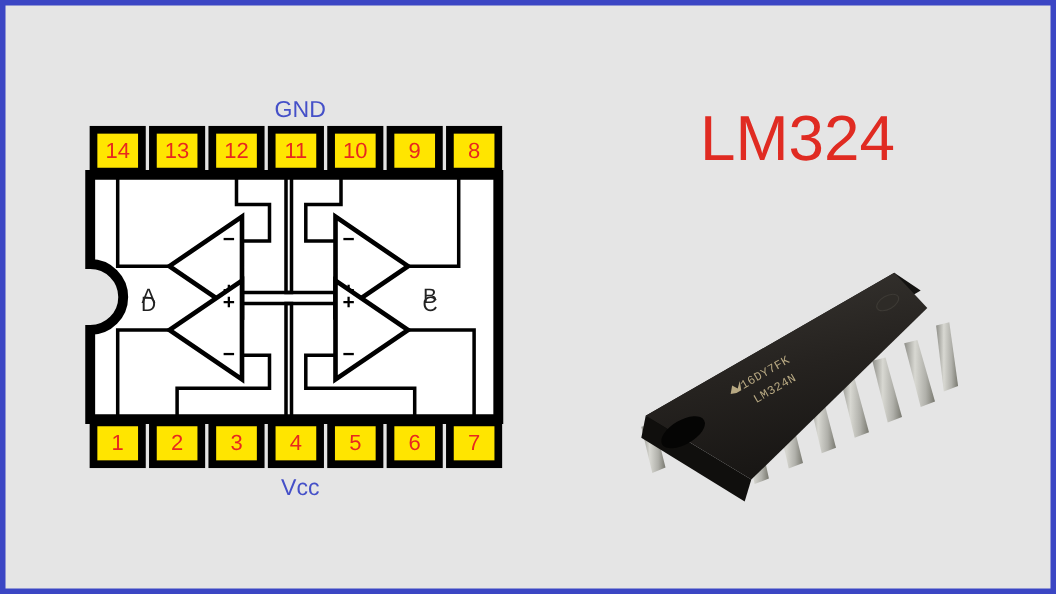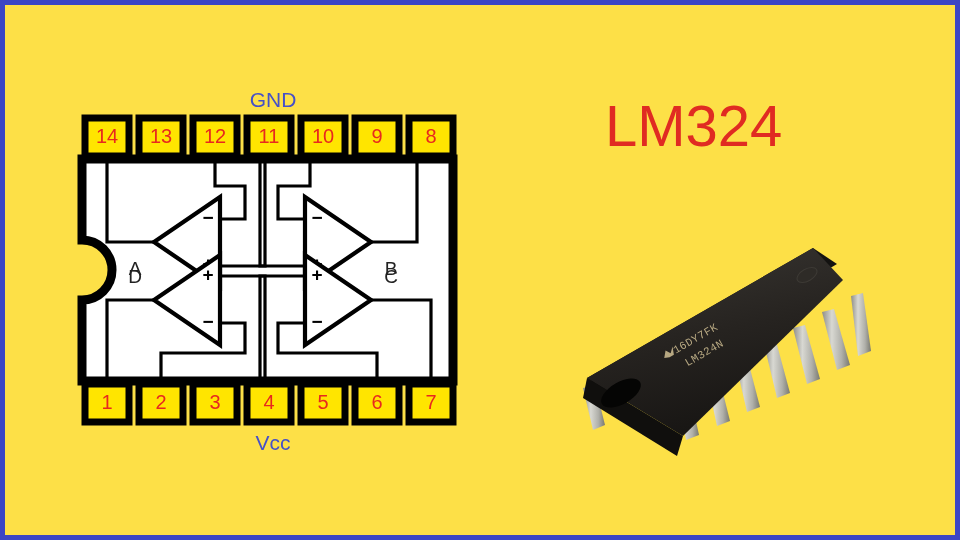--- a/index.html
+++ b/index.html
@@ -7,21 +7,21 @@
     padding: 0;
     background: #ffffff;
   }
   body {
     font-family: "Liberation Sans", sans-serif;
   }
   #page {
     position: relative;
     width: 960px;
     height: 540px;
-    background: #fde047;
+    background: #e5e5e5;
     box-sizing: border-box;
     border: 5px solid #3b46c4;
     overflow: hidden;
   }
 
   
   #pinout-diagram {
     position: absolute;
     left: 55px;
     top: 80px;
@@ -87,21 +87,21 @@
     text-anchor: middle;
     dominant-baseline: middle;
   }
 
   
   #part-title {
     position: absolute;
     left: 600px;
     top: 92px;
     width: 240px;
-    text-align: left;
+    text-align: center;
     color: #e02b22;
     font-family: "Liberation Sans", sans-serif;
     font-size: 58px;
     line-height: 1;
     letter-spacing: 0px;
     white-space: nowrap;
   }
 
   
   #chip-photo {

